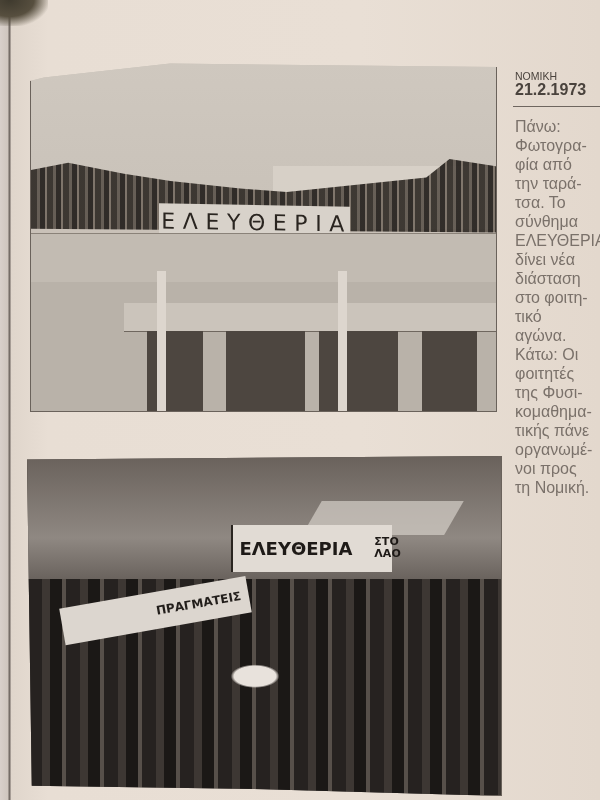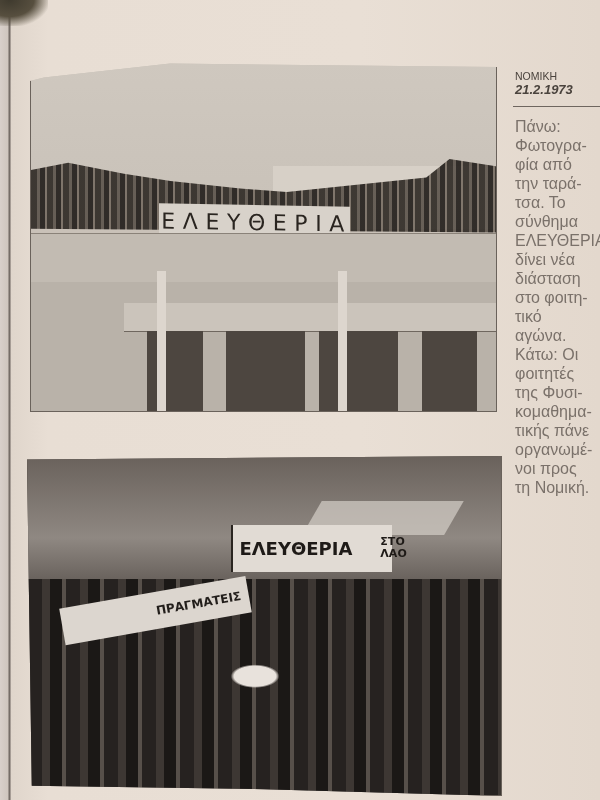--- a/index.html
+++ b/index.html
@@ -55,38 +55,38 @@
     }
     
     .street-bg { position:absolute; left:0; top:0; width:100%; height:40%; background:linear-gradient(180deg,#6a625c 0%, #8f8882 60%, #5e5752 100%); }
     .awning { position:absolute; left:60%; top:13%; width:30%; height:10%; background:#d4cec8; transform:skewX(-30deg); opacity:.7; }
     .banner-bottom {
       position:absolute; left:43%; top:20%; width:34%; height:14%;
       background:#e1dbd4; border-left:2px solid #2a2520;
       display:flex; align-items:center; padding-left:6px; box-sizing:border-box;
       font-family:"DejaVu Sans", sans-serif; font-weight:bold; font-size:18px; color:#1e1a17;
     }
-    .banner-bottom .small { font-size:11px; line-height:12px; margin-left:28px; }
+    .banner-bottom .small { font-size:11px; line-height:12px; margin-left:22px; }
     .crowd-bottom { position:absolute; left:0; top:36%; width:100%; height:64%;
       background: radial-gradient(ellipse at 48% 45%, #e8e2dc 0 6%, rgba(0,0,0,0) 7%),
                   repeating-linear-gradient(90deg,#262220 0 14px,#3d3733 14px 22px,#1b1816 22px 34px,#57504a 34px 38px);
     }
     .banner-side {
       position:absolute; left:7%; top:40%; width:40%; height:11%;
       background:#dcd6cf; transform:rotate(-10deg);
       font-family:"DejaVu Sans", sans-serif; font-size:12px; color:#221e1b; font-weight:bold;
       display:flex; align-items:center; justify-content:flex-end; padding-right:8px; box-sizing:border-box;
     }
     
     .caption {
       position:absolute; left:515px; top:70px; width:85px;
       color:#6b625b;
     }
     .caption-title { font-weight:normal; font-size:10.5px; color:#4a433d; line-height:13px; }
-    .caption-date { font-weight:bold; font-size:13px; color:#4a433d; line-height:13px;font-style:italic; }
+    .caption-date { font-weight:bold; font-size:16px; color:#4a433d; line-height:13px; }
     .caption-rule { height:1px; background:#6e665f; margin:10px 0 10px -2px; width:90px; }
     .caption-text { font-size:16px; line-height:19px; color:#7a716a; white-space:pre-line; }
   </style>
 </head>
 <body>
 
 <div class="page">
   <div class="spine-shadow"></div>
   <div class="corner-dark"></div>
 

